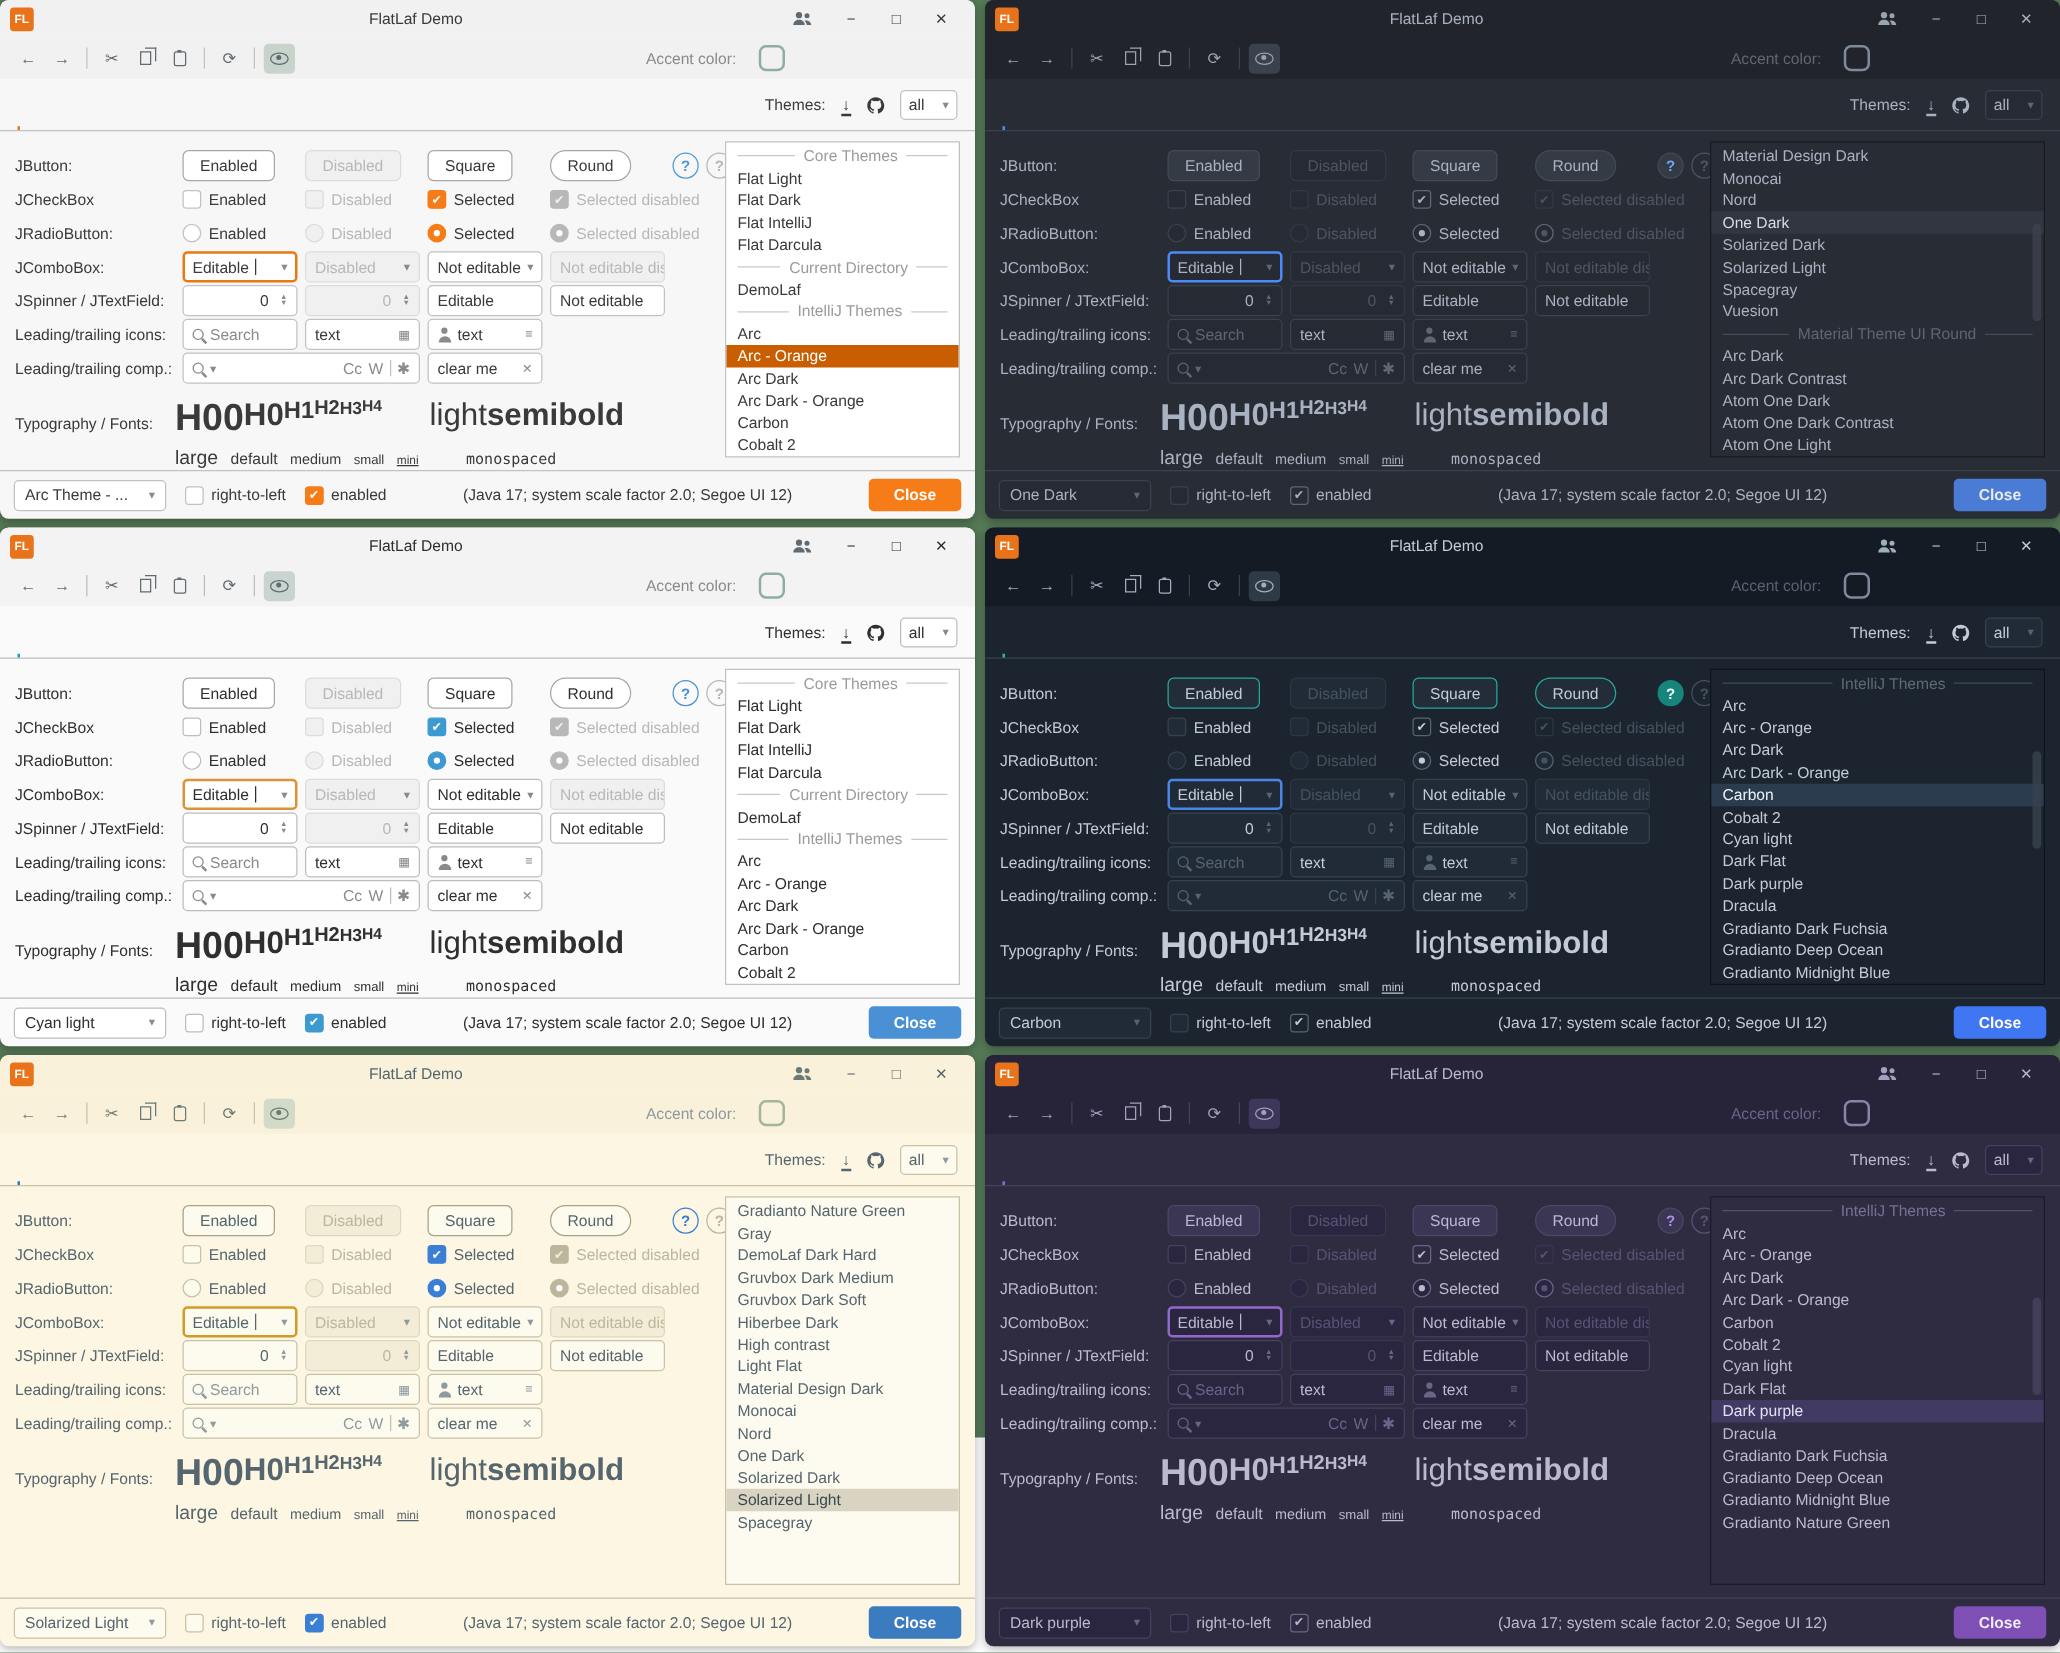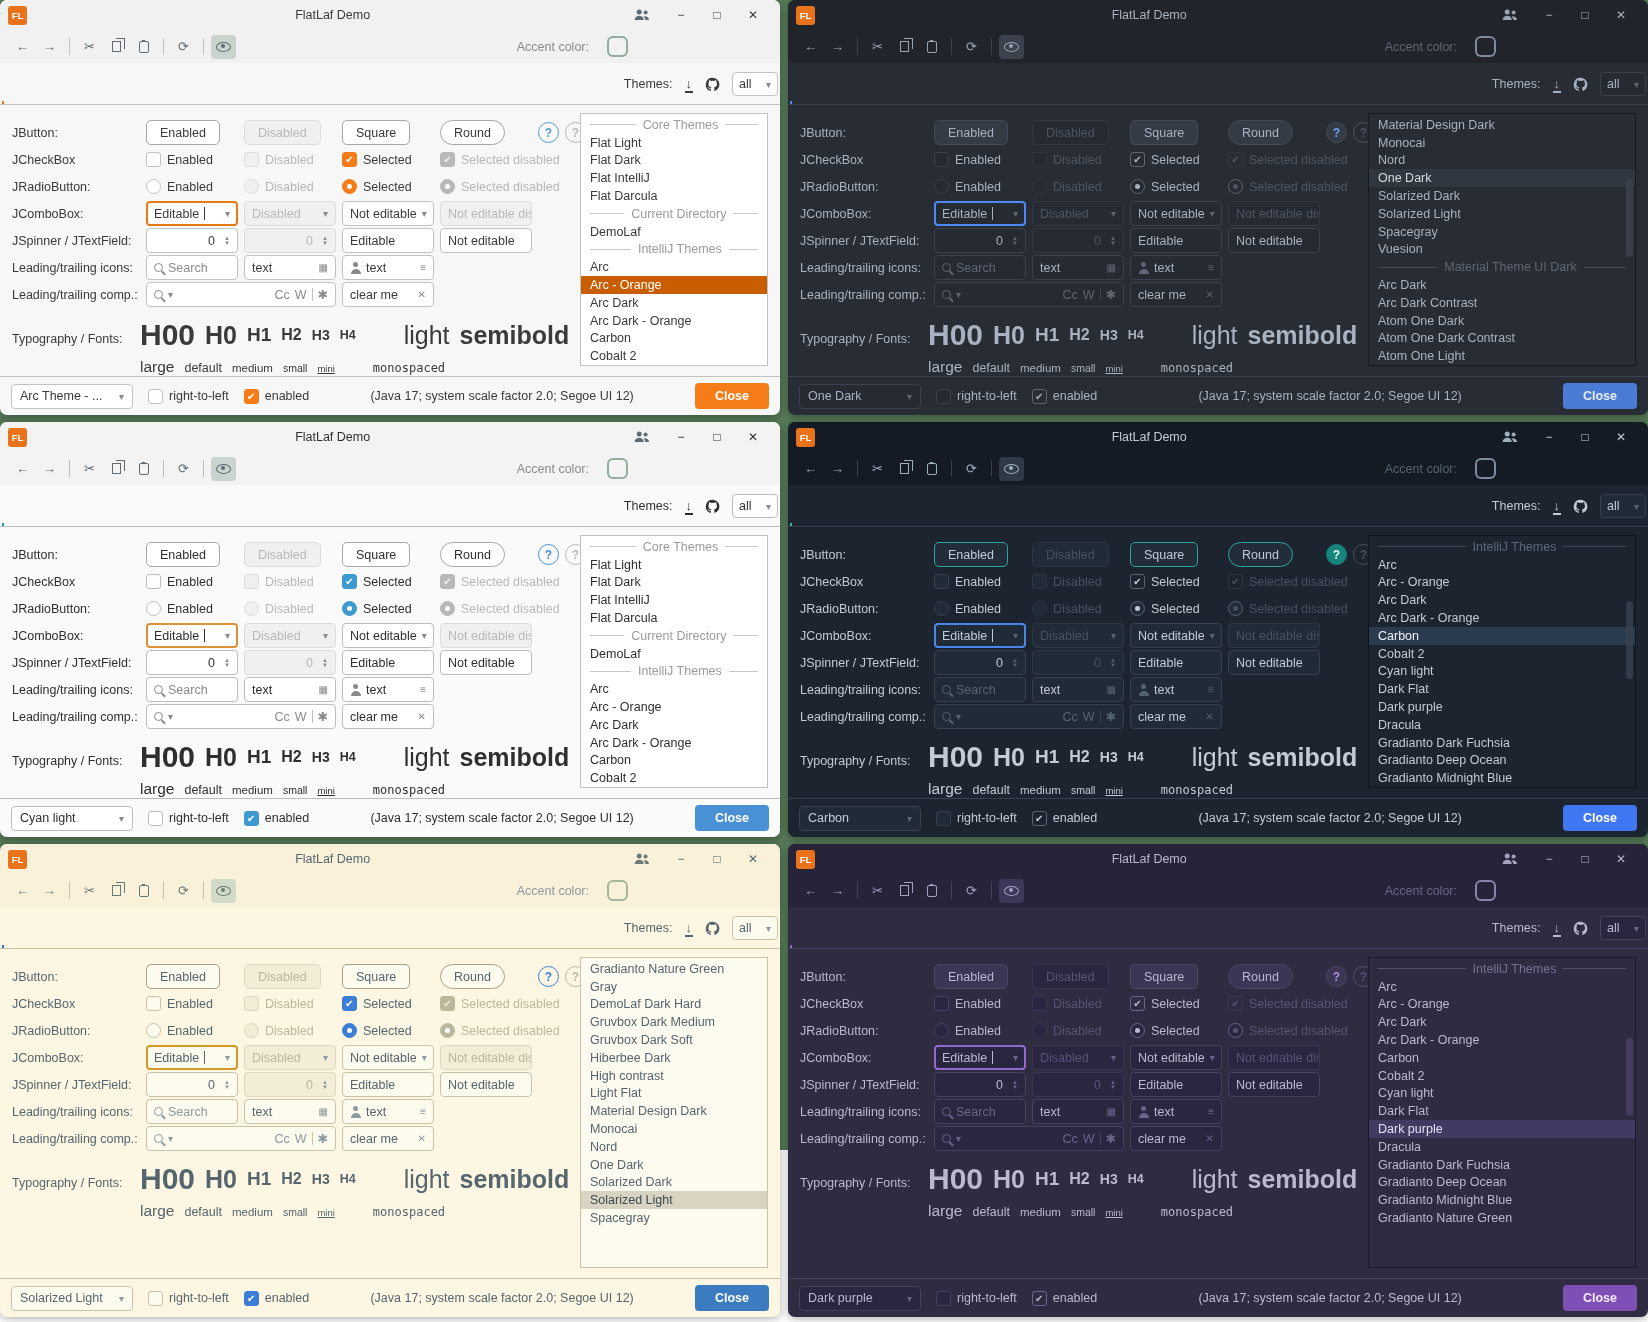--- a/index.html
+++ b/index.html
@@ -32,21 +32,21 @@
   .toolbar { height:33px; flex:none; display:flex; align-items:center; padding:0 10px; gap:2px; background:var(--tb); color:var(--icon); }
   .tbtn { min-width:25px; height:24px; display:flex; align-items:center; justify-content:center; font-size:13px; border-radius:4px; color:var(--icon); }
   .tbtn.toggled { background:var(--toggle); }
   .tsep { width:1px; height:17px; background:var(--border); margin:0 5px; }
   .accent-area { margin-left:auto; display:flex; align-items:center; gap:20px; }
   .accent-label { color:var(--muted); }
   .swatches { display:flex; gap:7px; }
   .swatch { width:17px; height:17px; border-radius:4px; }
   .swatch.selected { box-shadow:0 0 0 2px var(--swring); }
   
-  .tabbar { height:42px; flex:none; display:flex; align-items:flex-end; padding:0 2px; border-bottom:1px solid var(--border); }
+  .tabbar { height:42px; flex:none; display:flex; align-items:flex-end; padding:0 14px; border-bottom:1px solid var(--border); }
   .tabs { display:flex; gap:30px; }
   .tab { padding:10px 1px 10px; white-space:nowrap; }
   .tab.active { padding-bottom:7px; border-bottom:3px solid var(--accent); }
   .themesbar { margin-left:auto; display:flex; align-items:center; gap:12px; padding-bottom:8px; }
   .ic-dl { position:relative; font-size:13px; padding:0 1px 2px; }
   .ic-dl::after { content:''; position:absolute; left:0; right:0; bottom:0; border-bottom:2px solid currentColor; }
   .gh { display:flex; align-items:center; color:var(--text); }
   .mini-select { height:24px; min-width:46px; border:1px solid var(--border); background:var(--field); border-radius:4px; display:flex; align-items:center; gap:6px; padding:0 6px; }
   .mini-select .arr { color:var(--muted); font-size:10px; margin-left:auto; }
   
@@ -99,21 +99,21 @@
   .ic-copy::before { content:''; position:absolute; top:-4px; left:2.5px; width:8px; height:10px; border-top:1.3px solid currentColor; border-right:1.3px solid currentColor; }
   .ic-paste { width:10px; height:12px; border:1.3px solid currentColor; border-radius:2px; position:relative; }
   .ic-paste::before { content:''; position:absolute; top:-2px; left:2.3px; width:3.4px; height:2.6px; background:currentColor; }
   .ic-person { width:11px; height:12px; position:relative; flex:none; }
   .ic-person::before { content:''; position:absolute; top:0; left:3px; width:5.4px; height:5.4px; border-radius:50%; background:currentColor; }
   .ic-person::after { content:''; position:absolute; bottom:0; left:0.5px; width:10px; height:5px; border-radius:5px 5px 0 0; background:currentColor; }
   
   .typo { display:flex; flex:none; margin-top:10px; }
   .typo .rlabel { padding-top:14px; }
   .typo-body { display:flex; flex-direction:column; gap:6px; }
-  .typo-l1 { display:flex; align-items:center; gap:10px; }
+  .typo-l1 { display:flex; align-items:flex-start; }
   .h00 { font-size:30px; font-weight:bold; } .h0 { font-size:25px; font-weight:bold; }
   .h1 { font-size:19px; font-weight:bold; } .h2 { font-size:16px; font-weight:bold; }
   .h3 { font-size:14px; font-weight:bold; } .h4 { font-size:12.5px; font-weight:bold; }
   .wlight { font-size:25px; font-weight:300; margin-left:38px; }
   .wsemi { font-size:25px; font-weight:600; }
   .typo-l2 { display:flex; align-items:baseline; gap:10px; }
   .s-large { font-size:15.5px; } .s-default { font-size:12.5px; } .s-medium { font-size:11.5px; }
   .s-small { font-size:10.5px; } .s-mini { font-size:9.5px;text-decoration:underline; }
   .s-mono { font-family:"DejaVu Sans Mono", monospace; font-size:12px; margin-left:28px; }
   
@@ -853,21 +853,21 @@
             <span class="tlabel">Spacegray</span>
 
           </div>
             <div class="titem">
 
             <span class="tlabel">Vuesion</span>
 
           </div>
             <div class="titem sep">
             <span class="sline l"></span>
-            <span class="tlabel">Material Theme UI Dark</span>
+            <span class="tlabel">Material Theme UI Round</span>
             <span class="sline r"></span>
           </div>
             <div class="titem">
 
             <span class="tlabel">Arc Dark</span>
 
           </div>
             <div class="titem">
 
             <span class="tlabel">Arc Dark Contrast</span>

